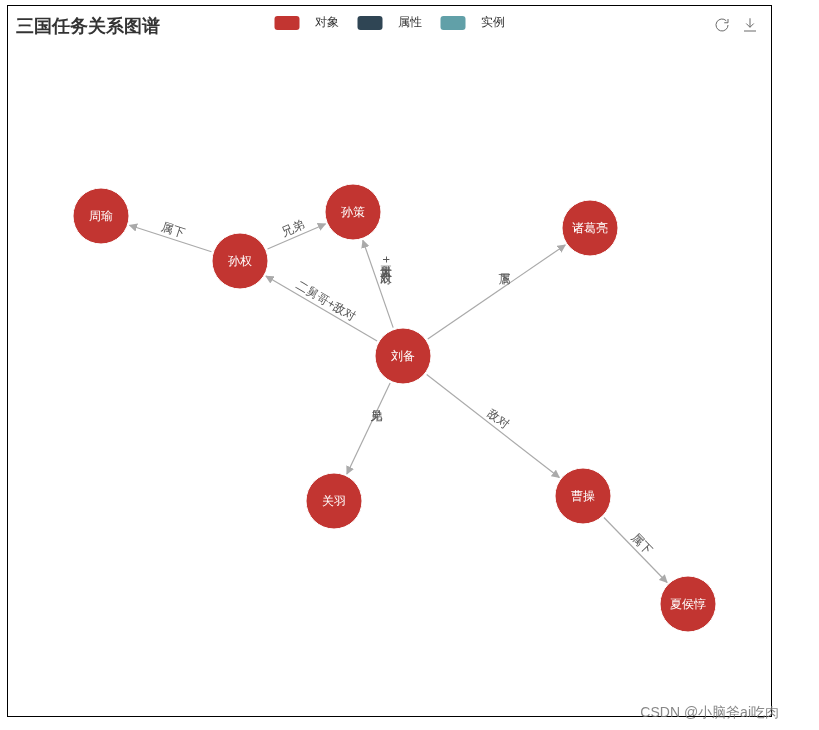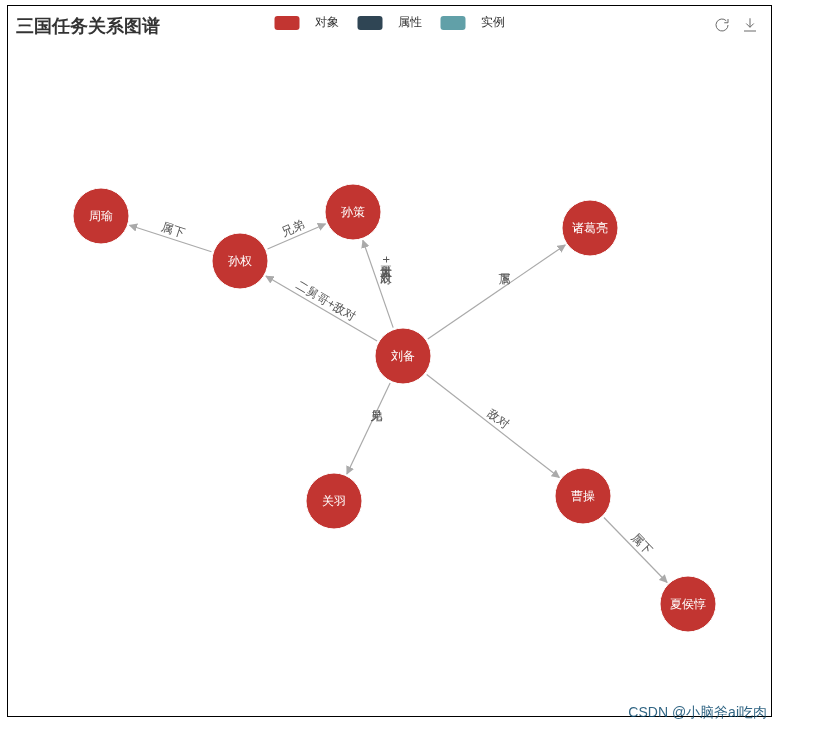--- a/index.html
+++ b/index.html
@@ -89,23 +89,23 @@
       fill: none;
     }
     .edge-label {
       fill: #555;
       font-size: 12px;
       pointer-events: none;
     }
     .watermark {
       position: absolute;
       bottom: 8px;
-      right: 52px;
+      right: 40px;
       font-size: 14px;
-      color: #0c4a6e;
+      color: #737373;
       opacity: 0.85;
       pointer-events: none;
       margin-left: 12px;
     }
   </style>
 </head>
 <body>
 
 <div class="chart-container">
 

